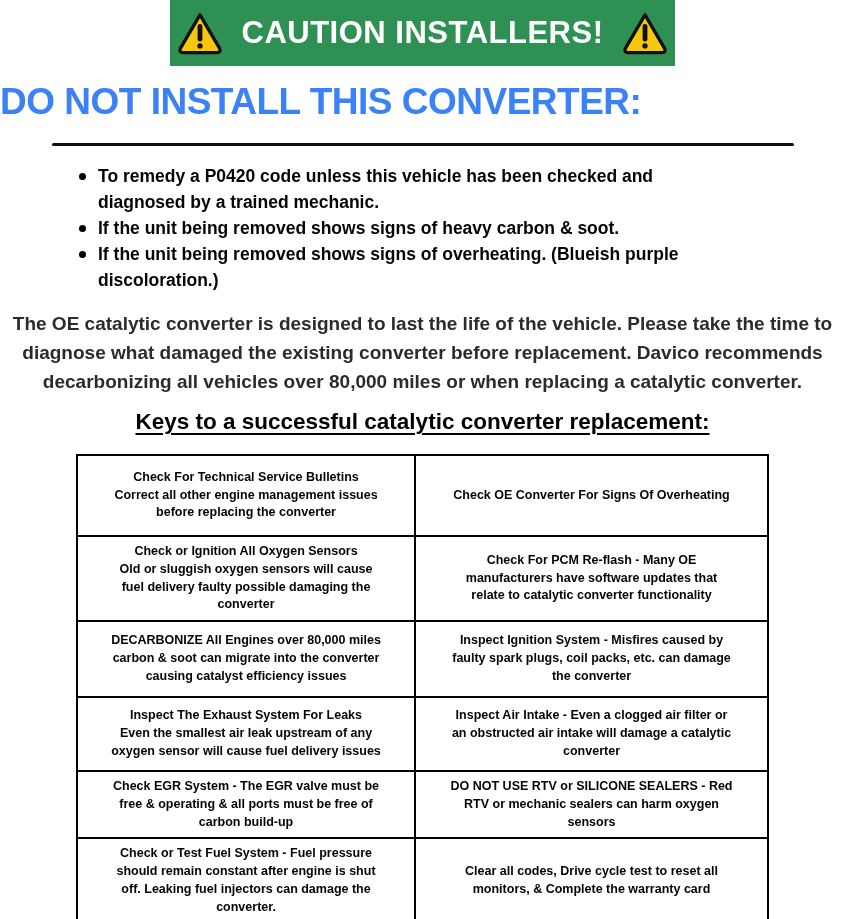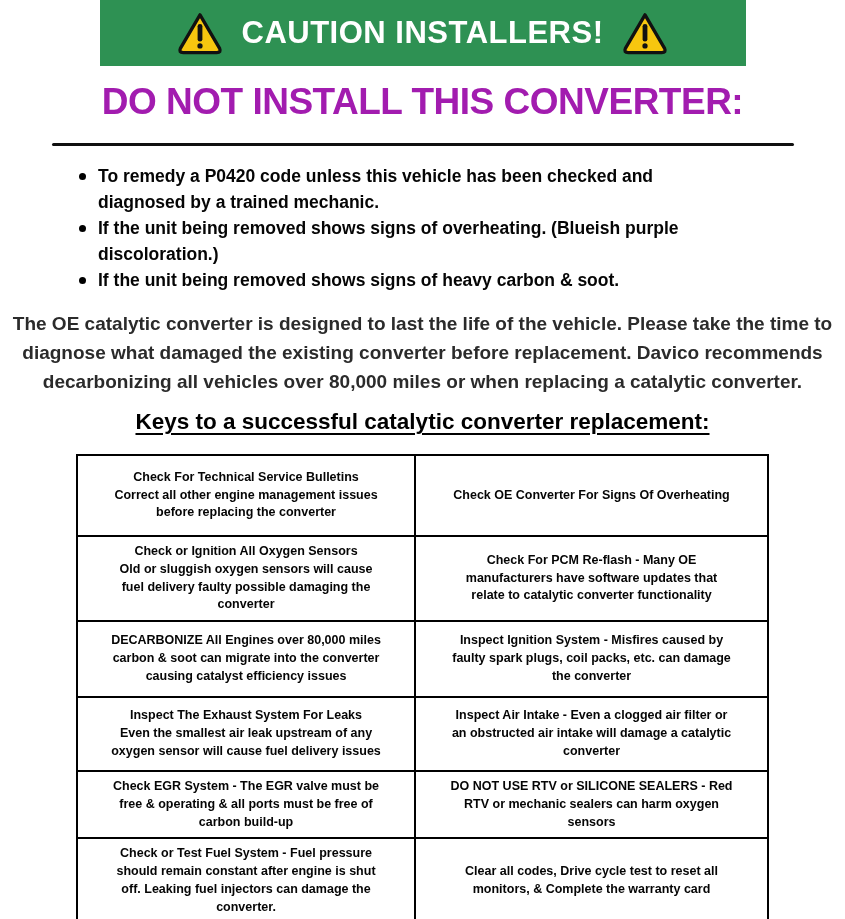--- a/index.html
+++ b/index.html
@@ -5,41 +5,41 @@
   * { box-sizing: border-box; }
   html, body {
     margin: 0; padding: 0;
     width: 845px; height: 919px;
     background: #ffffff;
     font-family: "Liberation Sans", sans-serif;
     overflow: hidden;
     color: #0a0a0a;
   }
   .banner {
-    width: 646px; height: 66px;
+    width: 505px; height: 66px;
     margin: 0 auto;
     background: #2e9153;
     display: flex; align-items: center; justify-content: center;
     gap: 18px;
   }
   .banner-title {
     color: #ffffff;
     font-size: 31px;
     font-weight: 800;
     letter-spacing: 0.5px;
     white-space: nowrap;
   }
   .tri-icon { display: block; }
   h1.main-heading {
     margin: 15px 0 10px;
-    text-align: center;
+    text-align: left;
     font-size: 37px;
     font-weight: 800;
     letter-spacing: -0.5px;
-    color: #a21caf;
+    color: #3b82f6;
   }
   .heading-divider {
     width: 742px; height: 3px;
     background: #101010;
     margin: 20px auto 0;
     border-radius: 2px;
   }
   ul.warning-list {
     list-style: none;
     margin: 17px 0 16px 78px;
@@ -125,25 +125,25 @@
 
 <div class="heading-divider"></div>
 
 <ul class="warning-list">
   <li>
     <span class="bullet-dot"></span>
     <span>To remedy a P0420 code unless this vehicle has been checked and diagnosed by a trained mechanic.</span>
   </li>
   <li>
     <span class="bullet-dot"></span>
-    <span>If the unit being removed shows signs of overheating. (Blueish purple discoloration.)</span>
+    <span>If the unit being removed shows signs of heavy carbon &amp; soot.</span>
   </li>
   <li>
     <span class="bullet-dot"></span>
-    <span>If the unit being removed shows signs of heavy carbon &amp; soot.</span>
+    <span>If the unit being removed shows signs of overheating. (Blueish purple discoloration.)</span>
   </li>
 </ul>
 
 <p class="intro-paragraph">The OE catalytic converter is designed to last the life of the vehicle. Please take the time to diagnose what damaged the existing converter before replacement. Davico recommends decarbonizing all vehicles over 80,000 miles or when replacing a catalytic converter.</p>
 
 <h2 class="keys-heading">Keys to a successful catalytic converter replacement:</h2>
 
 <table class="keys-table">
   <tbody>
     <tr>

